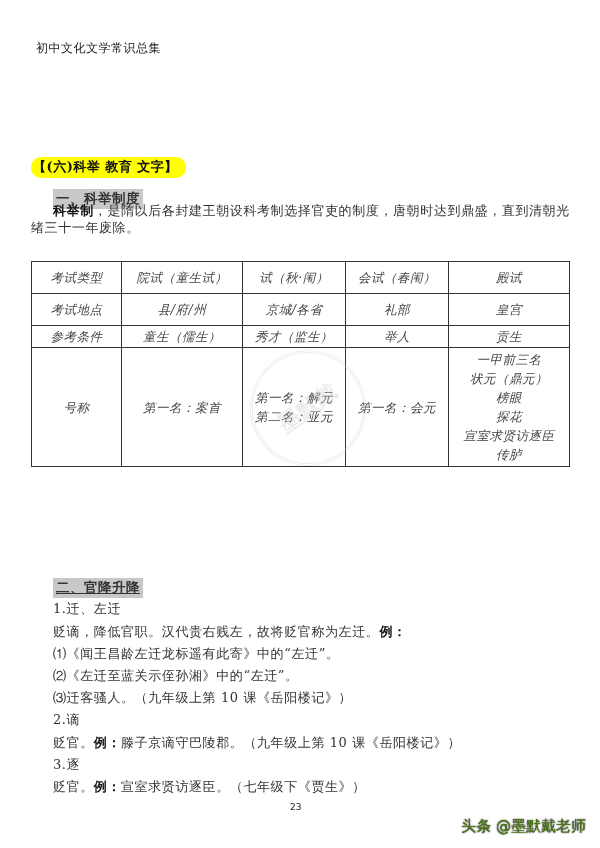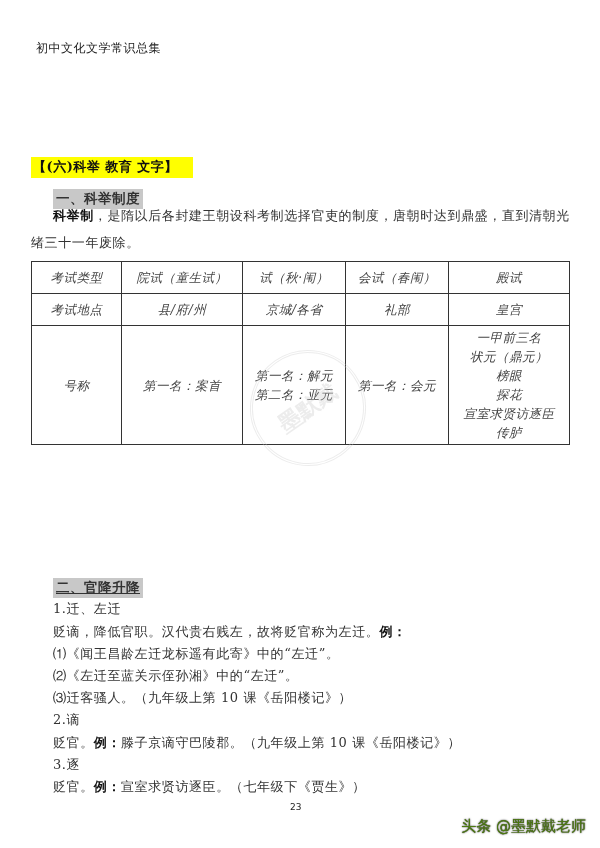--- a/index.html
+++ b/index.html
@@ -4,27 +4,27 @@
   <style>
     html, body { margin: 0; padding: 0; }
     body {
       width: 600px; height: 848px; background: #ffffff; position: relative; overflow: hidden;
       font-family: "DejaVu Serif", "Liberation Serif", serif; color: #2a2a2a;
     }
     .abs { position: absolute; }
     .header-title { left: 36px; top: 40px; font-size: 12px; color: #222; letter-spacing: 0.5px; }
     .section-tag {
       left: 31px; top: 157px; font-size: 13px; font-weight: bold; background: #ffff00;
-      padding: 1px 15px 2px 2px; color: #111; letter-spacing: 0.5px;
+      padding: 1px 8px 2px 2px; color: #111; letter-spacing: 0.5px; border-radius: 10px;
     }
     .heading-gray {
       font-size: 13.5px; font-weight: bold; background: #c8c8c8; padding: 1px 3px; color: #333; letter-spacing: 0.5px;
     }
     .h1 { left: 53px; top: 189px; }
-    .para { font-size: 13px; line-height: 27px; color: #333; letter-spacing: 0.6px; }
+    .para { font-size: 13px; line-height: 17px; color: #333; letter-spacing: 0.6px; }
     .p1 { left: 31px; top: 202px; width: 540px; text-indent: 22px; }
     .bold { font-weight: bold; color: #111; }
     table.exam {
       position: absolute; left: 31px; top: 261px; width: 538px; border-collapse: collapse;
       font-size: 12.5px; color: #444; letter-spacing: 0.5px; table-layout: fixed; font-style: italic;
     }
     table.exam td {
       border: 1.2px solid #333; text-align: center; vertical-align: middle; padding: 0; line-height: 19px;
     }
     .r1 td { height: 31px; }
@@ -75,20 +75,27 @@
     <td>会试（春闱）</td>
     <td>殿试</td>
   </tr>
   <tr class="r2">
     <td>考试地点</td>
     <td>县/府/州</td>
     <td>京城/各省</td>
     <td>礼部</td>
     <td>皇宫</td>
   </tr>
+  <tr class="r4">
+    <td>参考条件</td>
+    <td>童生（儒生）</td>
+    <td>秀才（监生）</td>
+    <td>举人</td>
+    <td>贡生</td>
+  </tr>
   <tr class="r6">
     <td>号称</td>
     <td>第一名：案首</td>
     <td>
       <span class="ml">第一名：解元</span>
       <span class="ml">第二名：亚元</span>
     </td>
     <td>第一名：会元</td>
     <td>
       <span class="ml">一甲前三名</span>

